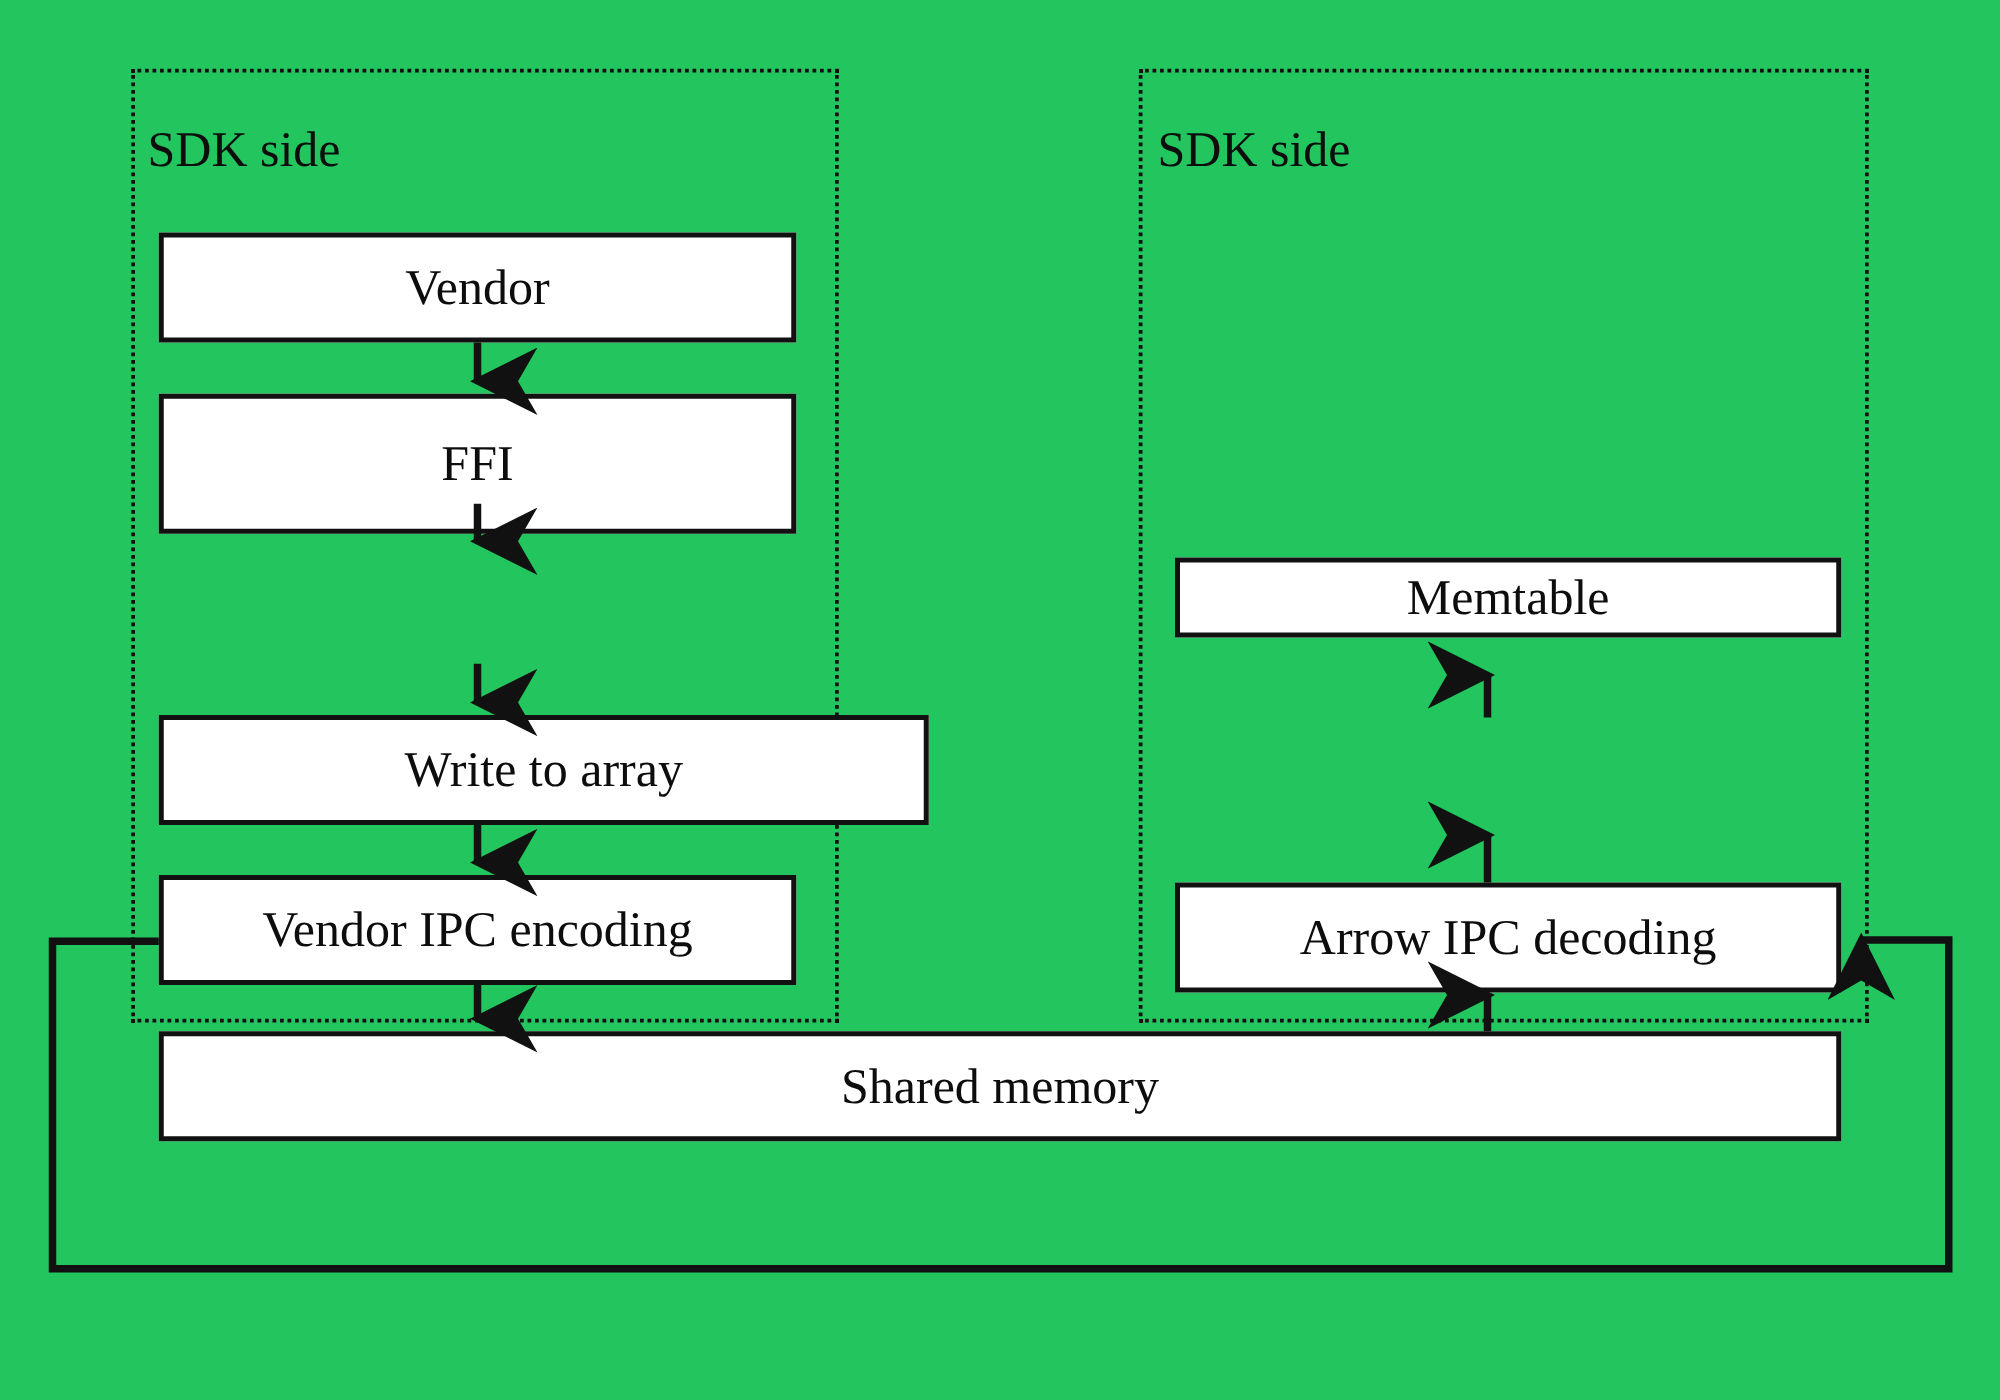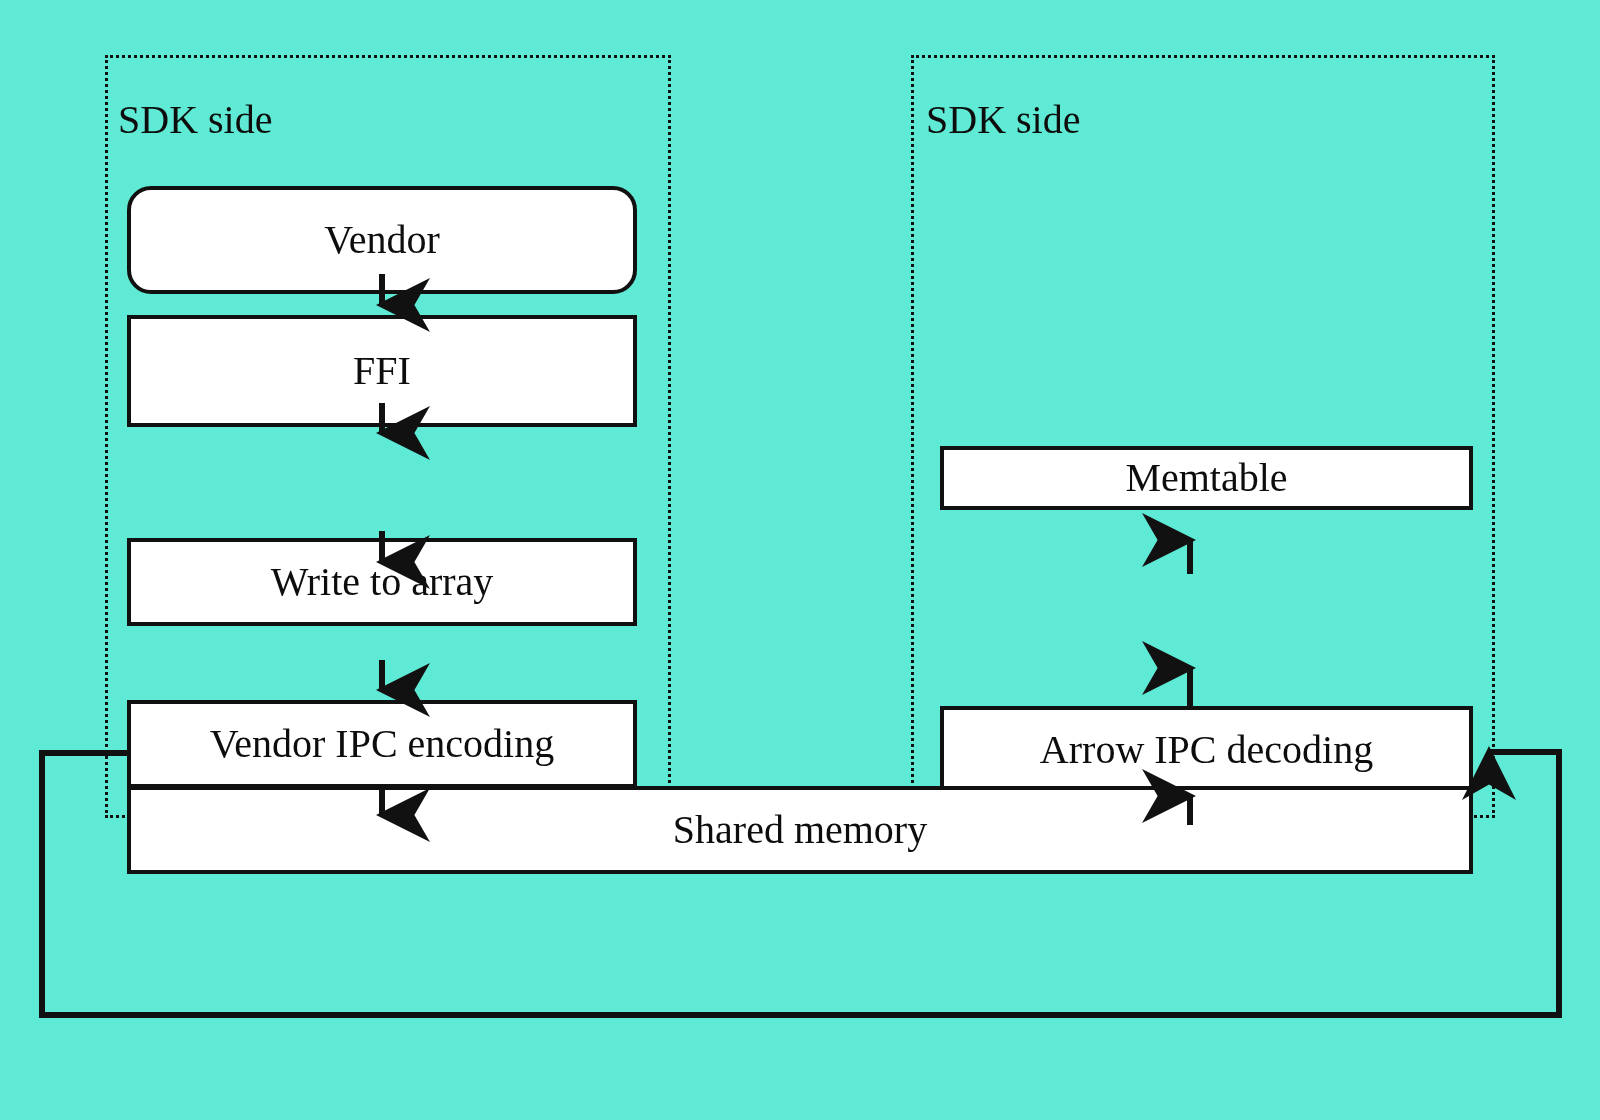--- a/index.html
+++ b/index.html
@@ -1,19 +1,19 @@
 <!DOCTYPE html>
 <html><head>
 <meta charset="utf-8">
 <style>
   html,body{margin:0;padding:0;background:#ffffff;}
   #stage{
     position:relative;
     width:1600px;height:1120px;
-    background:#5eead4;
+    background:#22c55e;
     font-family:"Liberation Serif","DejaVu Serif",serif;
     overflow:hidden;
   }
   .dotted-group{
     position:absolute;
     border:3px dotted #111111;
     box-sizing:border-box;
     background:transparent;
   }
   .group-label{
@@ -55,35 +55,35 @@
 <body>
 
 <div id="stage">
 
   <div class="dotted-group" style="left:105px; top:55px; width:566px; height:763px;"></div>
   <div class="group-label" style="left:118px; top:100px;">SDK side</div>
 
   <div class="dotted-group" style="left:911px; top:55px; width:584px; height:763px;"></div>
   <div class="group-label" style="left:926px; top:100px;">SDK side</div>
 
-  <div class="node" style="left:127px; top:186px; width:510px; height:108px;border-radius:24px;">Vendor</div>
+  <div class="node" style="left:127px; top:186px; width:510px; height:88px;">Vendor</div>
 
   <div class="node" style="left:127px; top:315px; width:510px; height:112px;">FFI</div>
 
 
-  <div class="node" style="left:127px; top:538px; width:510px; height:88px;">Write to array</div>
+  <div class="node" style="left:127px; top:572px; width:616px; height:88px;">Write to array</div>
 
   <div class="node" style="left:127px; top:700px; width:510px; height:88px;">Vendor IPC encoding</div>
 
   <div class="node" style="left:940px; top:446px; width:533px; height:64px;">Memtable</div>
 
 
   <div class="node" style="left:940px; top:706px; width:533px; height:88px;">Arrow IPC decoding</div>
 
-  <div class="node" style="left:127px; top:786px; width:1346px; height:88px;">Shared memory</div>
+  <div class="node" style="left:127px; top:825px; width:1346px; height:88px;">Shared memory</div>
 
   <svg class="overlay" viewBox="0 0 1600 1120" xmlns="http://www.w3.org/2000/svg">
     <defs>
       <marker id="ahead-down" markerWidth="9" markerHeight="9" refX="4.5" refY="8" orient="auto" markerUnits="strokeWidth">
         <path d="M0,0 L4.5,9 L9,0 L4.5,2.6 Z" fill="#111111"></path>
       </marker>
       <marker id="ahead-up" markerWidth="9" markerHeight="9" refX="4.5" refY="8" orient="auto" markerUnits="strokeWidth">
         <path d="M0,0 L4.5,9 L9,0 L4.5,2.6 Z" fill="#111111"></path>
       </marker>
       <marker id="ahead-left" markerWidth="9" markerHeight="9" refX="4.5" refY="8" orient="auto" markerUnits="strokeWidth">

